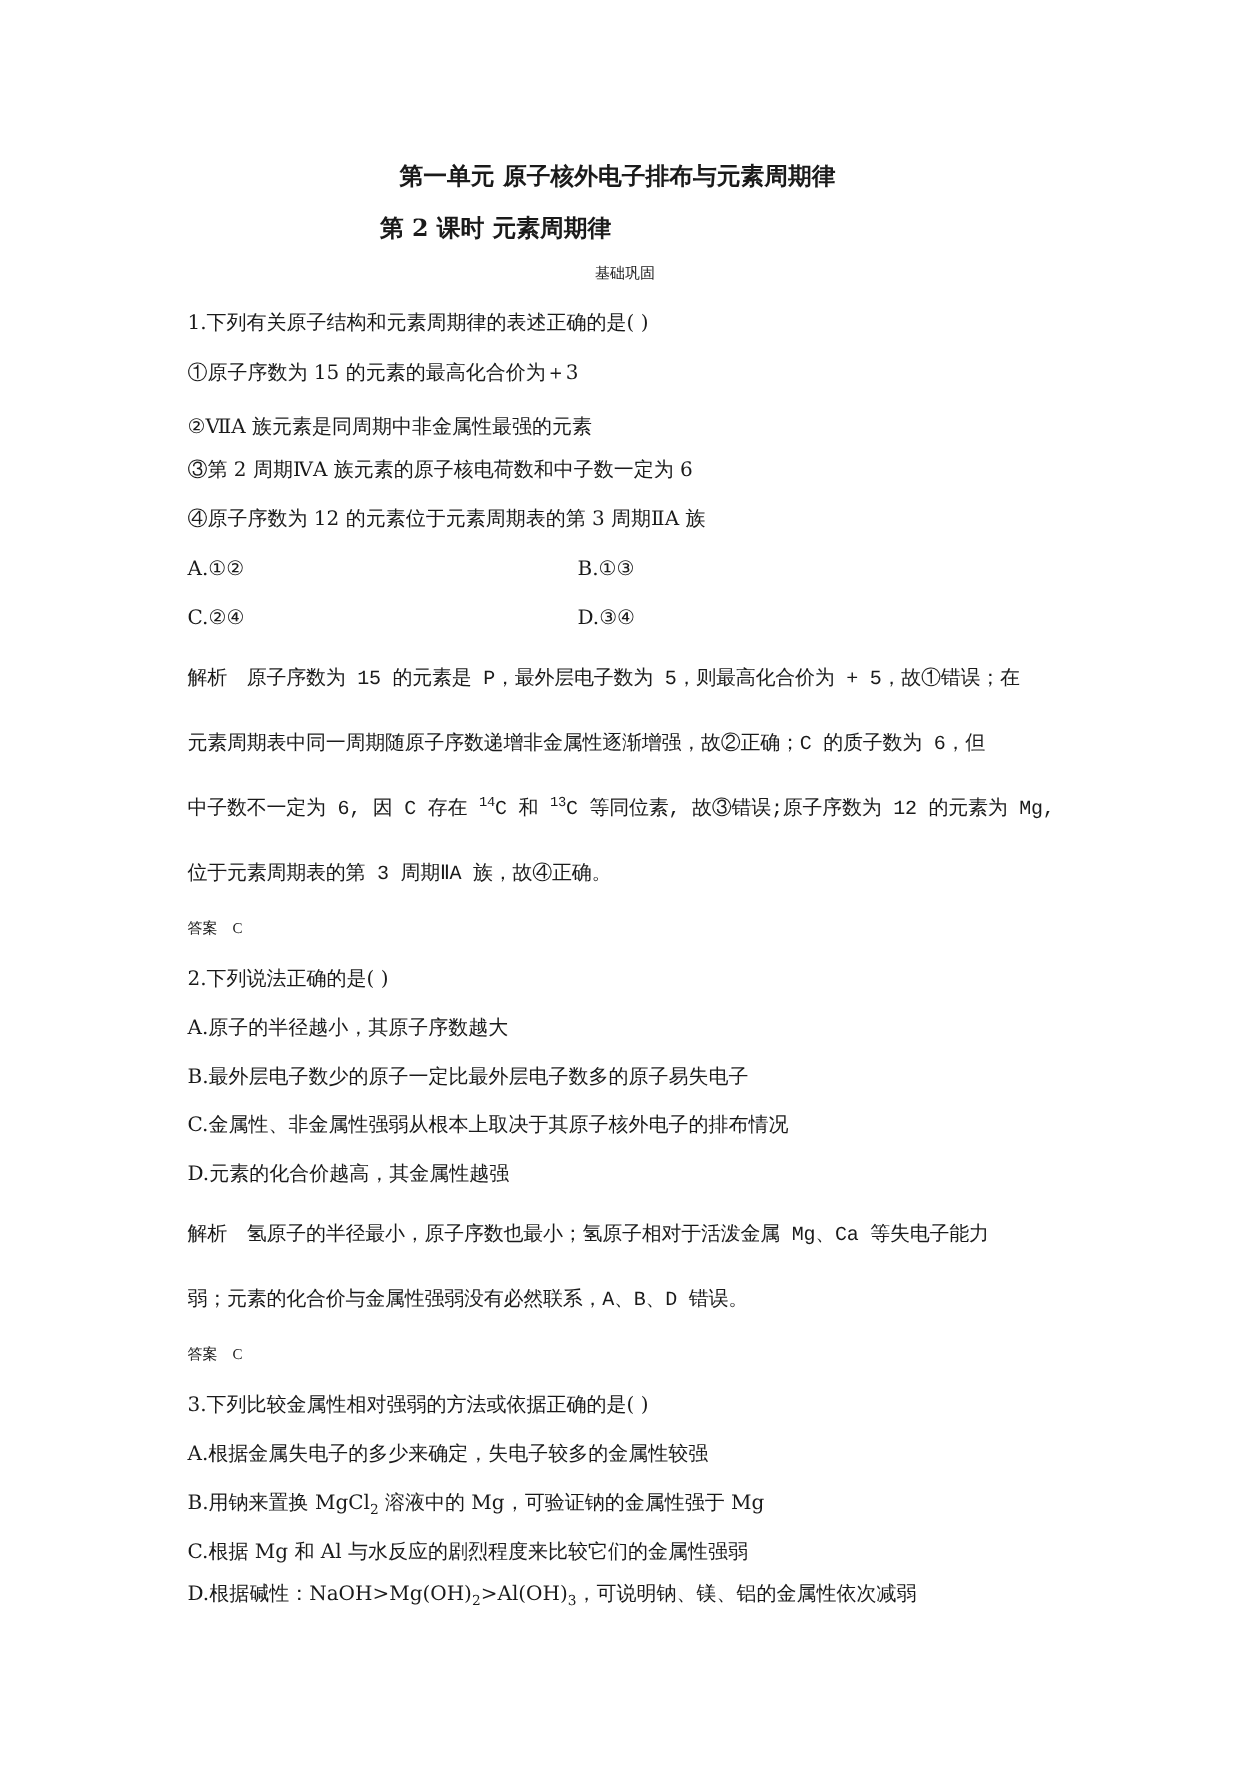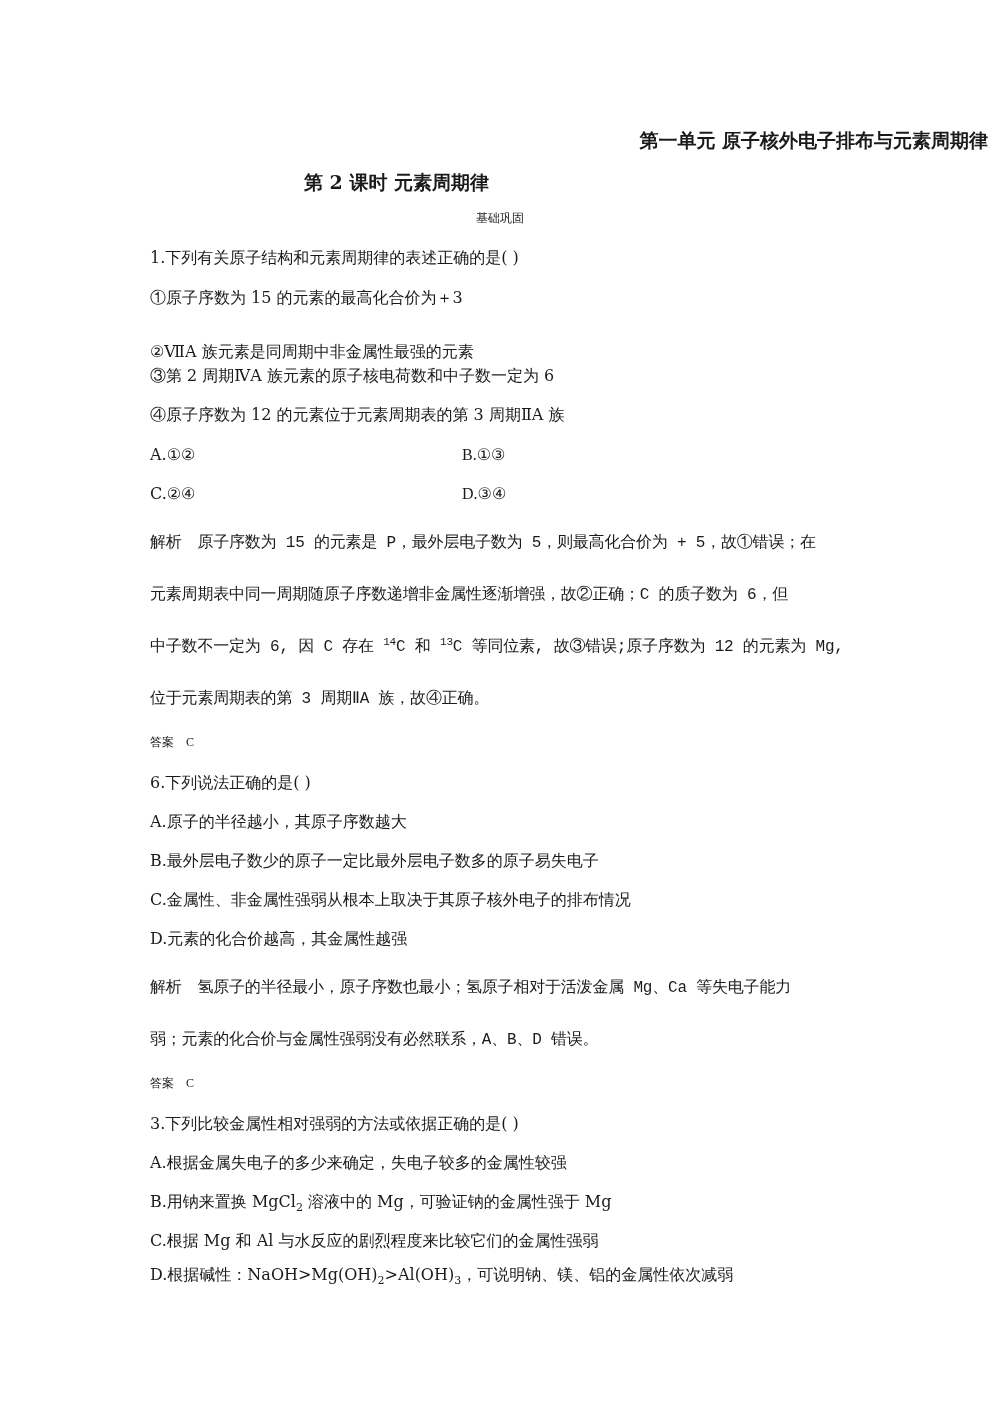--- a/index.html
+++ b/index.html
@@ -2,59 +2,59 @@
 <html><head>
   <meta charset="utf-8">
   <style>
     html, body { margin: 0; padding: 0; background: #ffffff; }
     body {
       width: 1000px; height: 1414px; position: relative; overflow: hidden;
       font-family: "DejaVu Serif", "Liberation Serif", serif;
       color: #1a1a1a;
     }
     .abs { position: absolute; white-space: nowrap; }
-    .title1 { left: 0; width: 988px; top: 128px; text-align: right; font-size: 19px; font-weight: bold; }
+    .title1 { left: 0; width: 988px; top: 128px; text-align: center; font-size: 19px; font-weight: bold; }
     .title2 { left: 0; width: 793px; top: 170px; text-align: center; font-size: 19px; font-weight: bold; }
     .title3 { left: 0; width: 1000px; top: 210px; text-align: center; font-size: 12px; }
     .line { left: 150px; font-size: 16px; }
-    .opt2 { left: 462px; font-size: 16px; font-family: Liberation Serif, serif; }
+    .opt2 { left: 462px; font-size: 16px; }
     .expl { left: 150px; font-size: 16px; font-family: Liberation Mono, monospace; letter-spacing: -0.2px; }
     .ans { left: 150px; font-size: 12px; font-family: Liberation Serif, serif; }
     sup, sub { font-size: 11px; }
   </style>
 </head>
 <body>
 
 <div>
 
   <div class="abs title1">第一单元  原子核外电子排布与元素周期律</div>
   <div class="abs title2">第 2 课时    元素周期律</div>
   <div class="abs title3">基础巩固</div>
 
   <div class="abs line" style="top:248px">1.下列有关原子结构和元素周期律的表述正确的是(        )</div>
   <div class="abs line" style="top:288px">①原子序数为 15 的元素的最高化合价为＋3</div>
-  <div class="abs line" style="top:342px">②ⅦA 族元素是同周期中非金属性最强的元素</div>
+  <div class="abs line" style="top:331px">②ⅦA 族元素是同周期中非金属性最强的元素</div>
   <div class="abs line" style="top:366px">③第 2 周期ⅣA 族元素的原子核电荷数和中子数一定为 6</div>
   <div class="abs line" style="top:405px">④原子序数为 12 的元素位于元素周期表的第 3 周期ⅡA 族</div>
 
   <div class="abs line" style="top:445px">A.①②</div>
   <div class="abs opt2" style="top:445px">B.①③</div>
   <div class="abs line" style="top:484px">C.②④</div>
   <div class="abs opt2" style="top:484px">D.③④</div>
 
   <div class="abs expl" style="top:532px">解析　原子序数为 15 的元素是 P，最外层电子数为 5，则最高化合价为 + 5，故①错误；在</div>
   <div class="abs expl" style="top:584px">元素周期表中同一周期随原子序数递增非金属性逐渐增强，故②正确；C 的质子数为 6，但</div>
   <div class="abs expl" style="top:636px">
     <span>中子数不一定为 6, 因 C 存在 </span><sup>14</sup><span>C 和 </span><sup>13</sup><span>C 等同位素, 故③错误;原子序数为 12 的元素为 Mg,</span>
   </div>
   <div class="abs expl" style="top:688px">位于元素周期表的第 3 周期ⅡA 族，故④正确。</div>
 
   <div class="abs ans" style="top:734px">答案　C</div>
 
-  <div class="abs line" style="top:773px">6.下列说法正确的是(        )</div>
+  <div class="abs line" style="top:773px">2.下列说法正确的是(        )</div>
   <div class="abs line" style="top:812px">A.原子的半径越小，其原子序数越大</div>
   <div class="abs line" style="top:851px">B.最外层电子数少的原子一定比最外层电子数多的原子易失电子</div>
   <div class="abs line" style="top:890px">C.金属性、非金属性强弱从根本上取决于其原子核外电子的排布情况</div>
   <div class="abs line" style="top:929px">D.元素的化合价越高，其金属性越强</div>
 
   <div class="abs expl" style="top:977px">解析　氢原子的半径最小，原子序数也最小；氢原子相对于活泼金属 Mg、Ca 等失电子能力</div>
   <div class="abs expl" style="top:1029px">弱；元素的化合价与金属性强弱没有必然联系，A、B、D 错误。</div>
 
   <div class="abs ans" style="top:1075px">答案　C</div>
 

